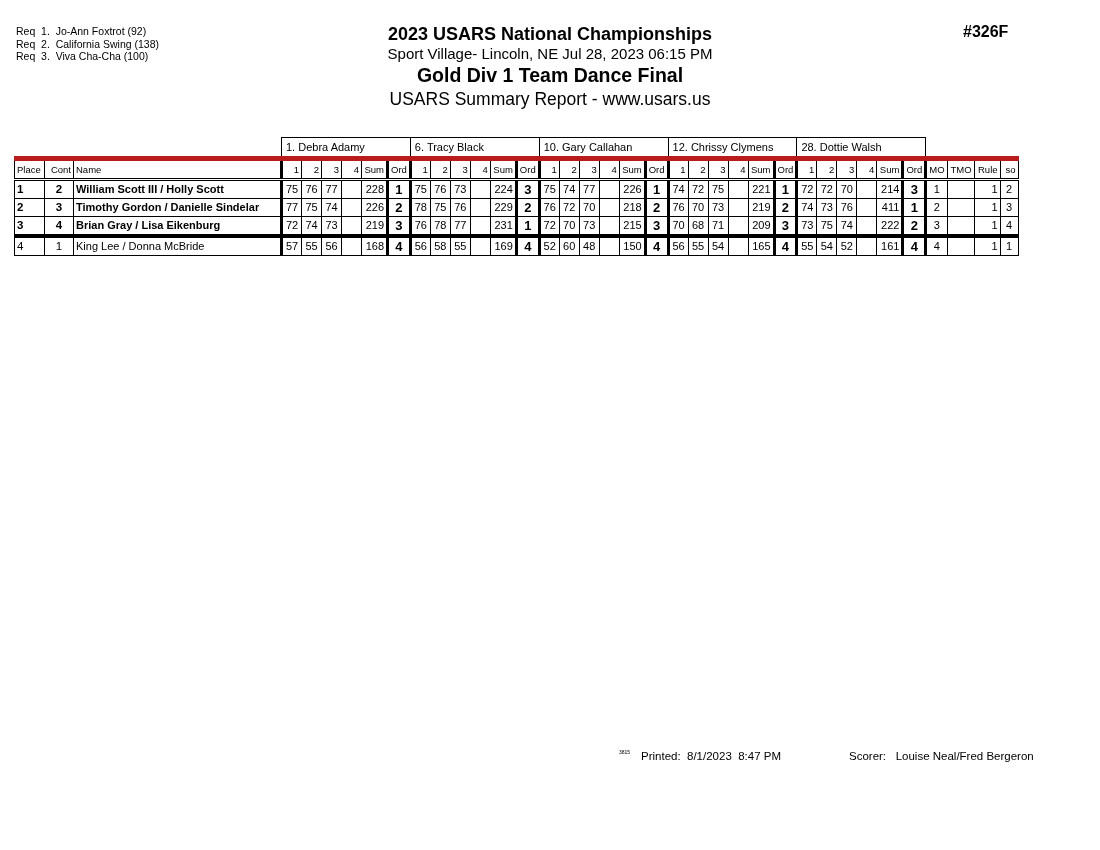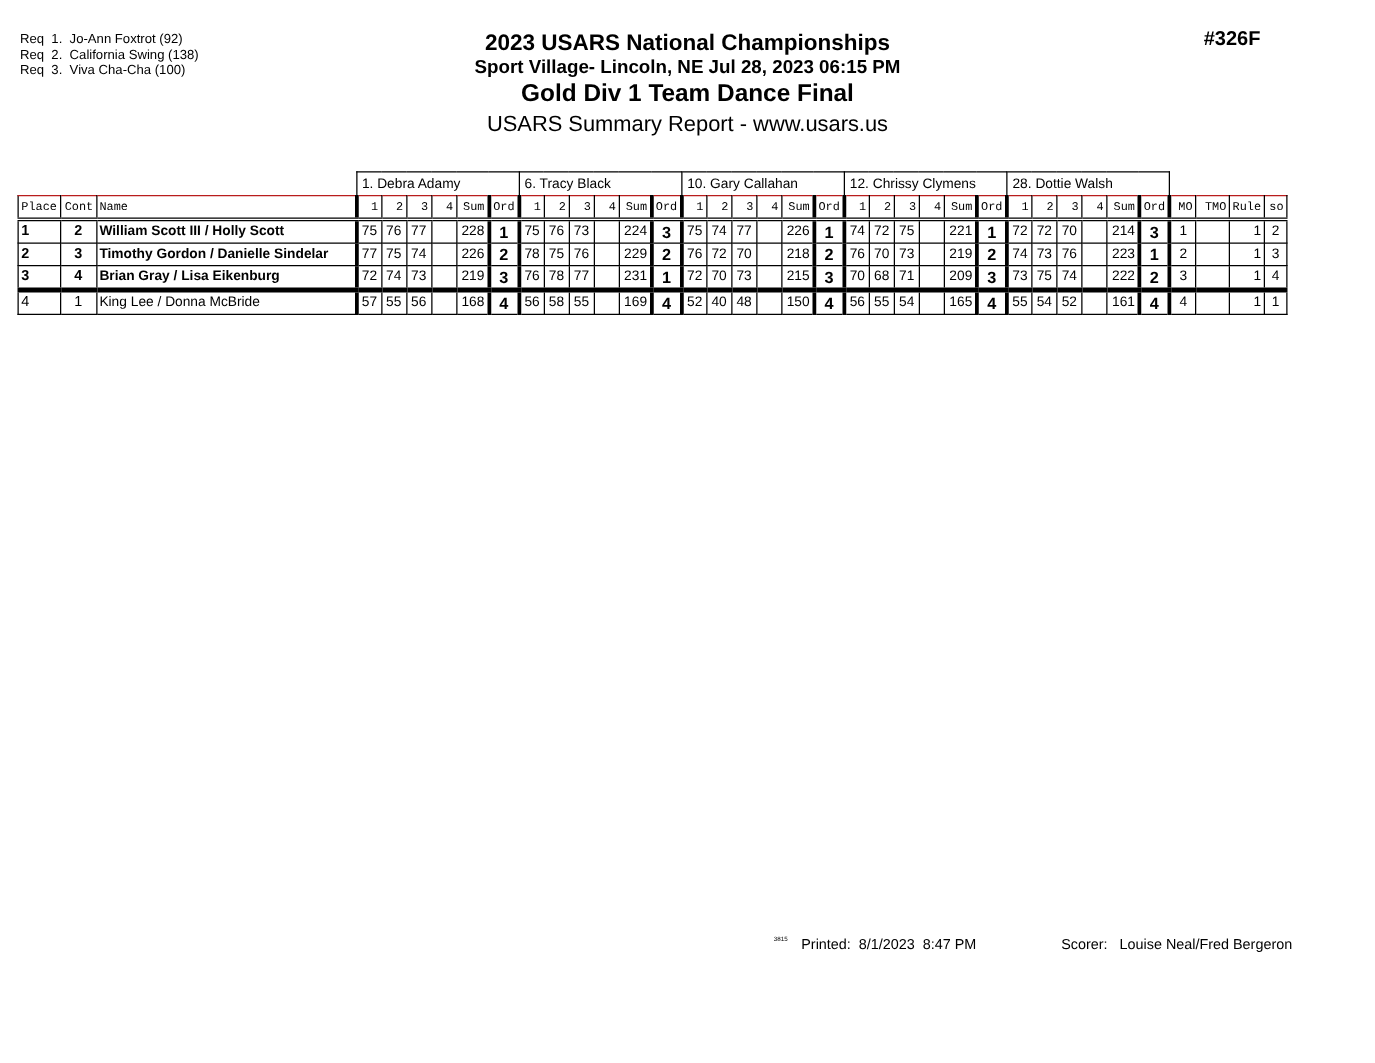--- a/index.html
+++ b/index.html
@@ -1,31 +1,31 @@
 <!DOCTYPE html>
 <html><head>
 <meta charset="utf-8">
 <style>
   html, body { margin:0; padding:0; background:#ffffff; }
   body { width:1100px; height:850px; position:relative; overflow:hidden; font-family:"Liberation Sans", sans-serif; color:#000; }
   .reqs { position:absolute; left:16px; top:25px; font-size:10.5px; line-height:12.5px; }
   .reqs div { white-space:pre; }
   .hdr { position:absolute; left:300px; width:500px; top:24px; text-align:center; }
   .hdr .t1 { font-size:18px; font-weight:bold; line-height:21px; }
-  .hdr .t2 { font-size:15px; line-height:18px;font-weight:bold; }
+  .hdr .t2 { font-size:15px; line-height:18px; }
   .hdr .t3 { font-size:19.5px; font-weight:bold; line-height:25px; }
   .hdr .t4 { font-size:17.5px; line-height:23px; }
   .evno { position:absolute; left:963px; top:23px; font-size:16px; font-weight:bold; }
 
   table.grid { position:absolute; left:14px; top:137px; border-collapse:collapse; font-size:11px; table-layout:fixed; }
   table.grid td { border:1px solid #000; padding:0 2px; height:17px; line-height:17px; white-space:nowrap; overflow:hidden; }
   table.grid tr.judges td { height:18px; font-size:11px; }
   table.grid tr.judges td.blank { border:none; }
   table.grid tr.judges td.judge { border:1px solid #000; border-bottom:none; padding-left:4px; }
-  table.grid tr.colhdr td { font-size:9.5px; height:17px; border-top:1px solid #b91c1c;font-family:Liberation Mono, monospace; }
+  table.grid tr.colhdr td { font-size:9.5px; height:17px; border-top:5px solid #b91c1c; }
   table.grid tr.colhdr td.c { text-align:right; }
   table.grid tr.colhdr { border-bottom:3px double #000; }
   table.grid tr.colhdr td { border-bottom:3px double #000; }
   td.num { text-align:right; }
   td.ctr { text-align:center; }
   td.ord { text-align:center; font-weight:bold; font-size:13px; border-left:3px solid #000 !important; }
   td.jstart { border-left:3px solid #000 !important; }
   tr.bold td.b { font-weight:bold; }
   tr.sep td { border-top:4px solid #000 !important; }
   td.place, td.cont { font-size:11.5px; }
@@ -211,21 +211,21 @@
         <td class="ctr jstart">76</td>
         <td class="ctr">70</td>
         <td class="ctr">73</td>
         <td class="ctr"></td>
         <td class="num">219</td>
         <td class="ord">2</td>
         <td class="ctr jstart">74</td>
         <td class="ctr">73</td>
         <td class="ctr">76</td>
         <td class="ctr"></td>
-        <td class="num">223</td>
+        <td class="num">411</td>
         <td class="ord">1</td>
         <td class="ctr jstart">2</td>
         <td class="ctr"></td>
         <td class="num">1</td>
         <td class="ctr">3</td>
       </tr>
       <tr class="bold">
         <td class="place b">3</td>
         <td class="cont ctr b">4</td>
         <td class="b">Brian Gray / Lisa Eikenburg</td>
@@ -274,21 +274,21 @@
         <td class="ctr"></td>
         <td class="num">168</td>
         <td class="ord">4</td>
         <td class="ctr jstart">56</td>
         <td class="ctr">58</td>
         <td class="ctr">55</td>
         <td class="ctr"></td>
         <td class="num">169</td>
         <td class="ord">4</td>
         <td class="ctr jstart">52</td>
-        <td class="ctr">40</td>
+        <td class="ctr">60</td>
         <td class="ctr">48</td>
         <td class="ctr"></td>
         <td class="num">150</td>
         <td class="ord">4</td>
         <td class="ctr jstart">56</td>
         <td class="ctr">55</td>
         <td class="ctr">54</td>
         <td class="ctr"></td>
         <td class="num">165</td>
         <td class="ord">4</td>

